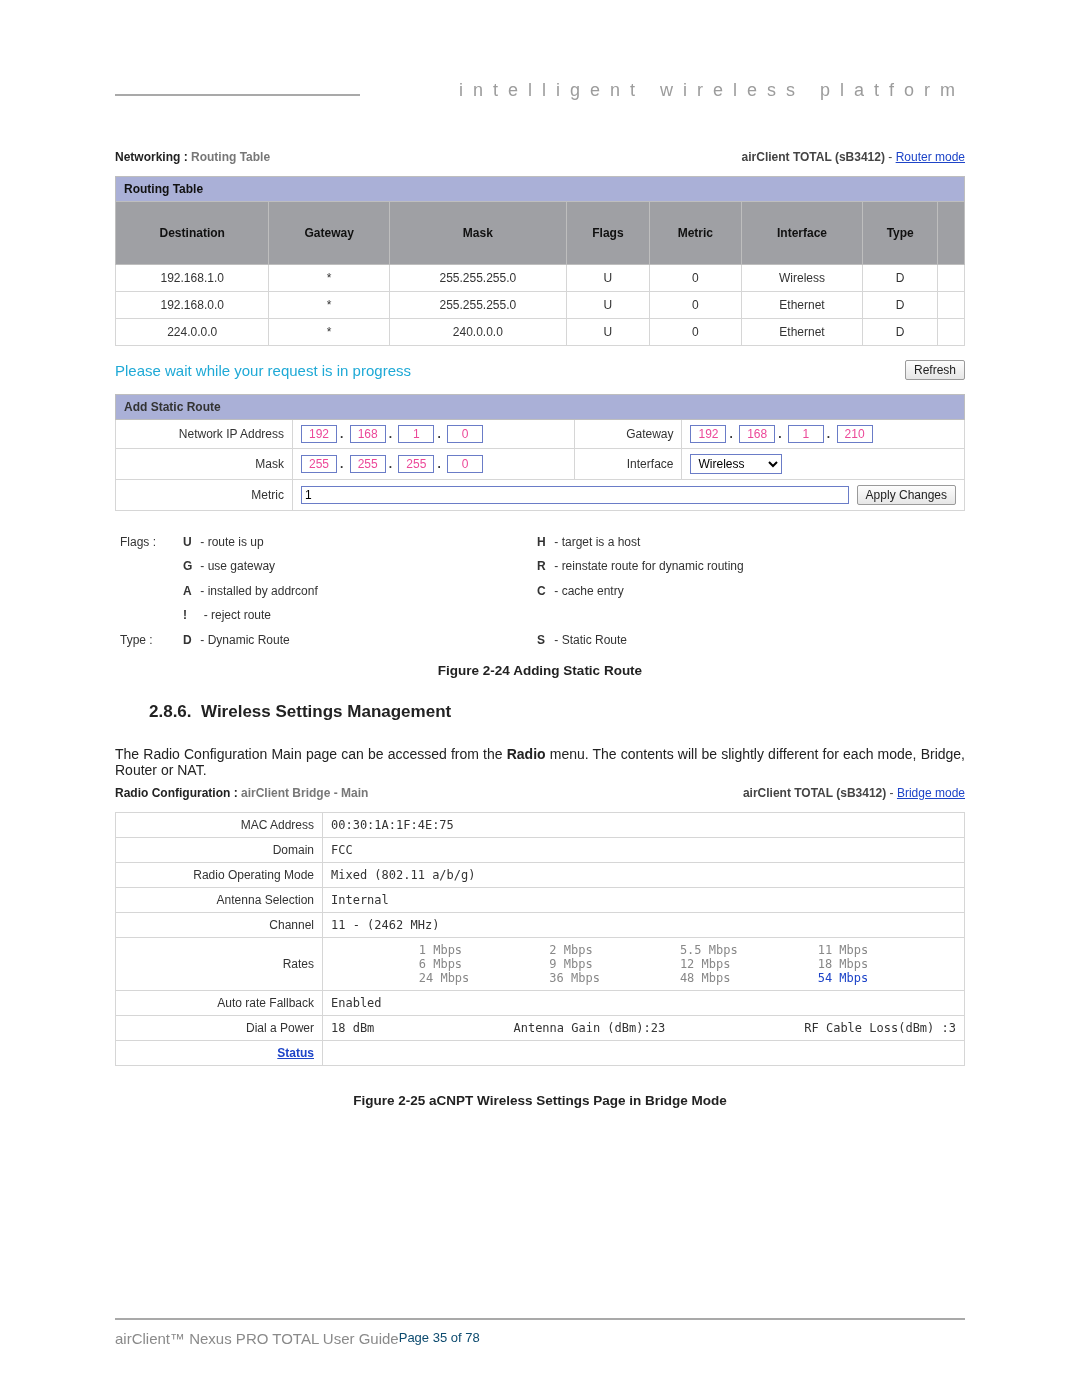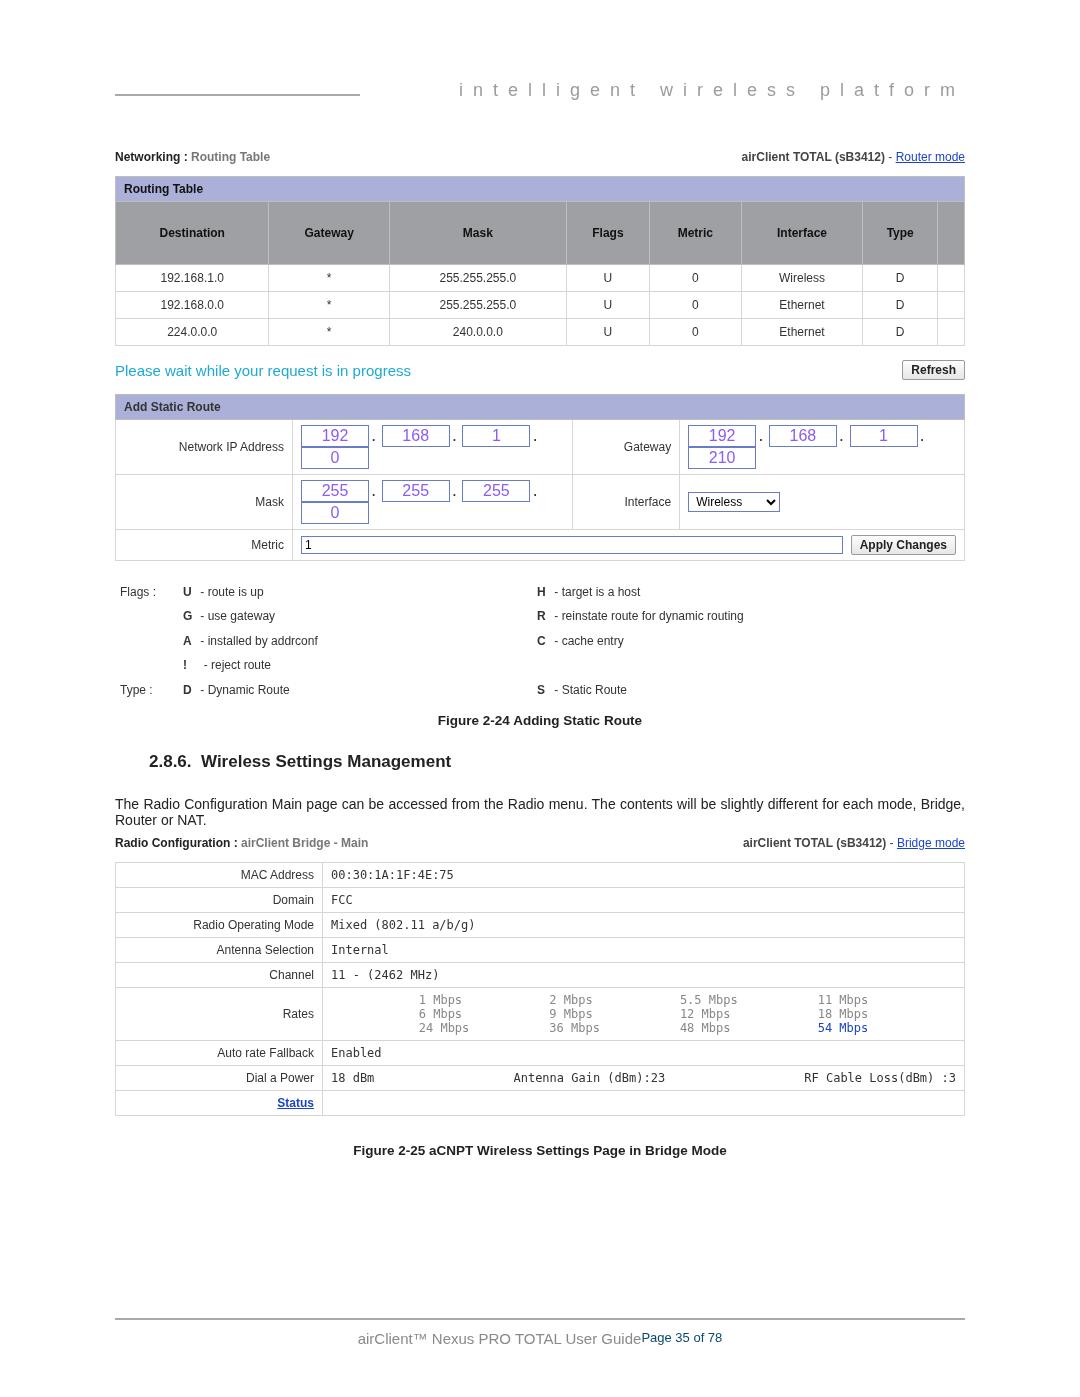--- a/index.html
+++ b/index.html
@@ -93,21 +93,20 @@
     font-size: 15px;
   }
   .btn {
     background: linear-gradient(#fdfdfd,#e6e6e6);
     border: 1px solid #9a9a9a;
     font-size: 12px;
     padding: 2px 8px;
     border-radius: 2px;
     cursor: pointer;
     color: #222;
-    font-weight: bold;
   }
 
   
   table.addroute {
     width: 100%;
     border-collapse: collapse;
     font-size: 12px;
     margin-bottom: 12px;
   }
   .addroute .title-row td {
@@ -121,24 +120,24 @@
     background: #fff;
     border: 1px solid #d6d6d6;
     padding: 5px 8px;
     vertical-align: middle;
   }
   .addroute .lbl { text-align: right; width: 160px; }
   .addroute .lbl2 { text-align: right; width: 90px; }
   .octet {
     width: 30px;
     border: 1px solid #6a7cc7;
-    font-size: 16px;
+    font-size: 12px;
     text-align: center;
-    padding: 1px 18px;
-    color: #8b5cf6;
+    padding: 1px 2px;
+    color: #ec4899;
   }
   .dot { margin: 0 3px; font-weight: bold; }
   .wide-input {
     width: 380px;
     border: 1px solid #6a7cc7;
     font-size: 12px;
     padding: 1px 3px;
   }
   select.sel {
     border: 1px solid #6a7cc7;
@@ -172,21 +171,21 @@
     margin: 6px 0 24px 34px;
     color: #222;
   }
   .body-text {
     font-family: Arial, sans-serif;
     font-size: 14px;
     color: #222;
     margin-bottom: 8px;
     text-align: justify;
   }
-  .body-text .bold { font-weight: normal; }
+  .body-text .bold { font-weight: bold; }
 
   
   table.wset {
     width: 100%;
     border-collapse: collapse;
     font-size: 12px;
   }
   .wset .title-row td {
     background: #aab0d7;
     padding: 5px 8px;
@@ -223,21 +222,21 @@
     right: 115px;
     bottom: 50px;
   }
   .footer .fline-full {
     border-top: 2px solid #a9a9a9;
     margin-bottom: 10px;
     position: relative;
   }
   .footer-inner {
     display: flex;
-    justify-content: center;
+    justify-content: flex-start;
     font-family: Verdana, Arial, sans-serif;
   }
   .footer .guide {
     color: #8a8a8a;
     font-size: 15px;
   }
   .footer .pg {
     color: #0c4a6e;
     font-size: 13px;
   }

